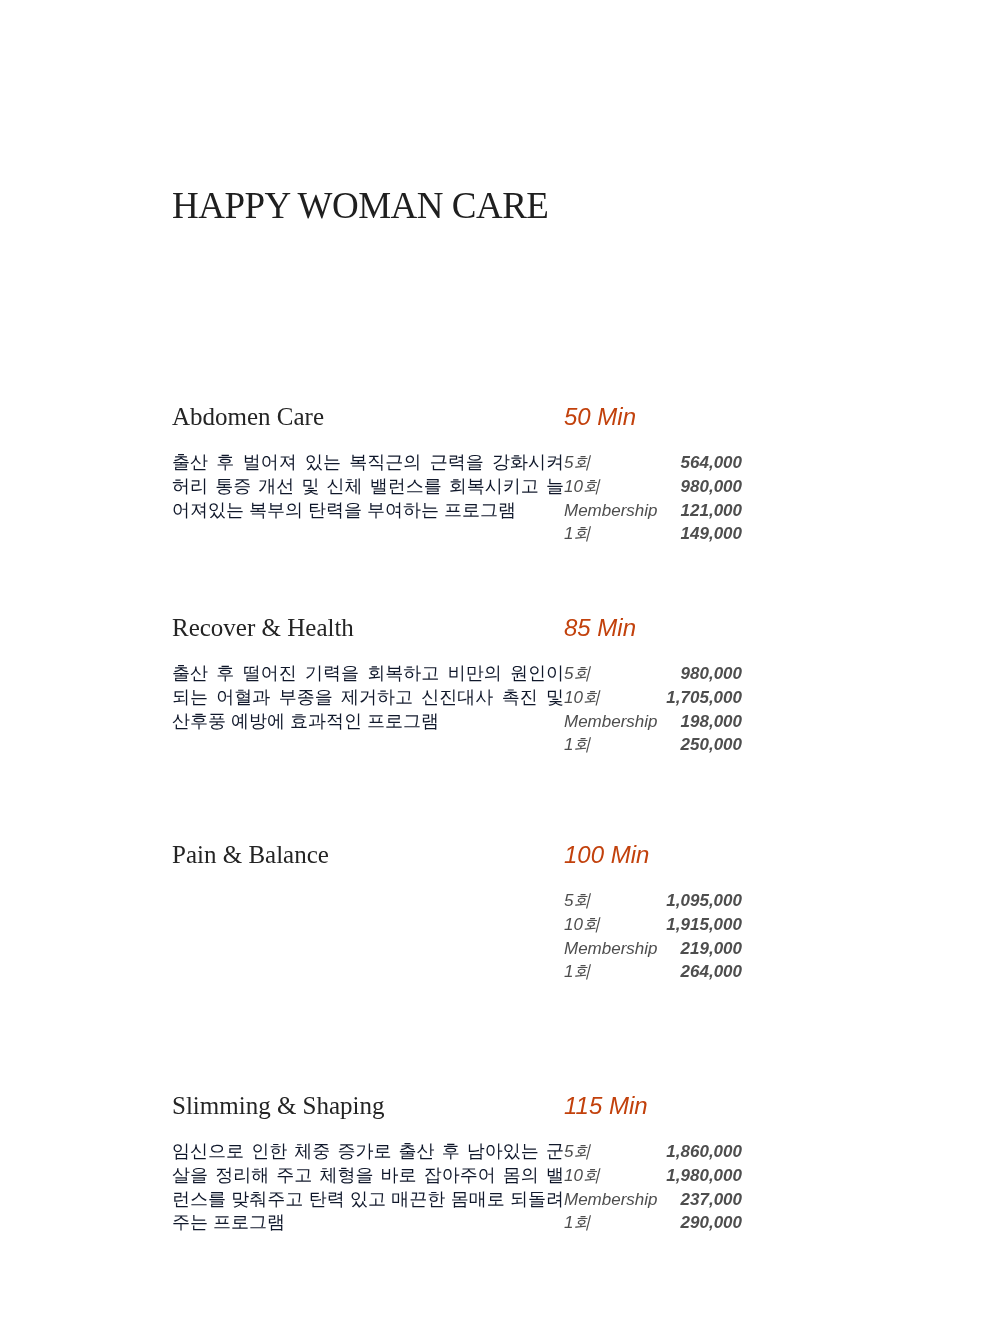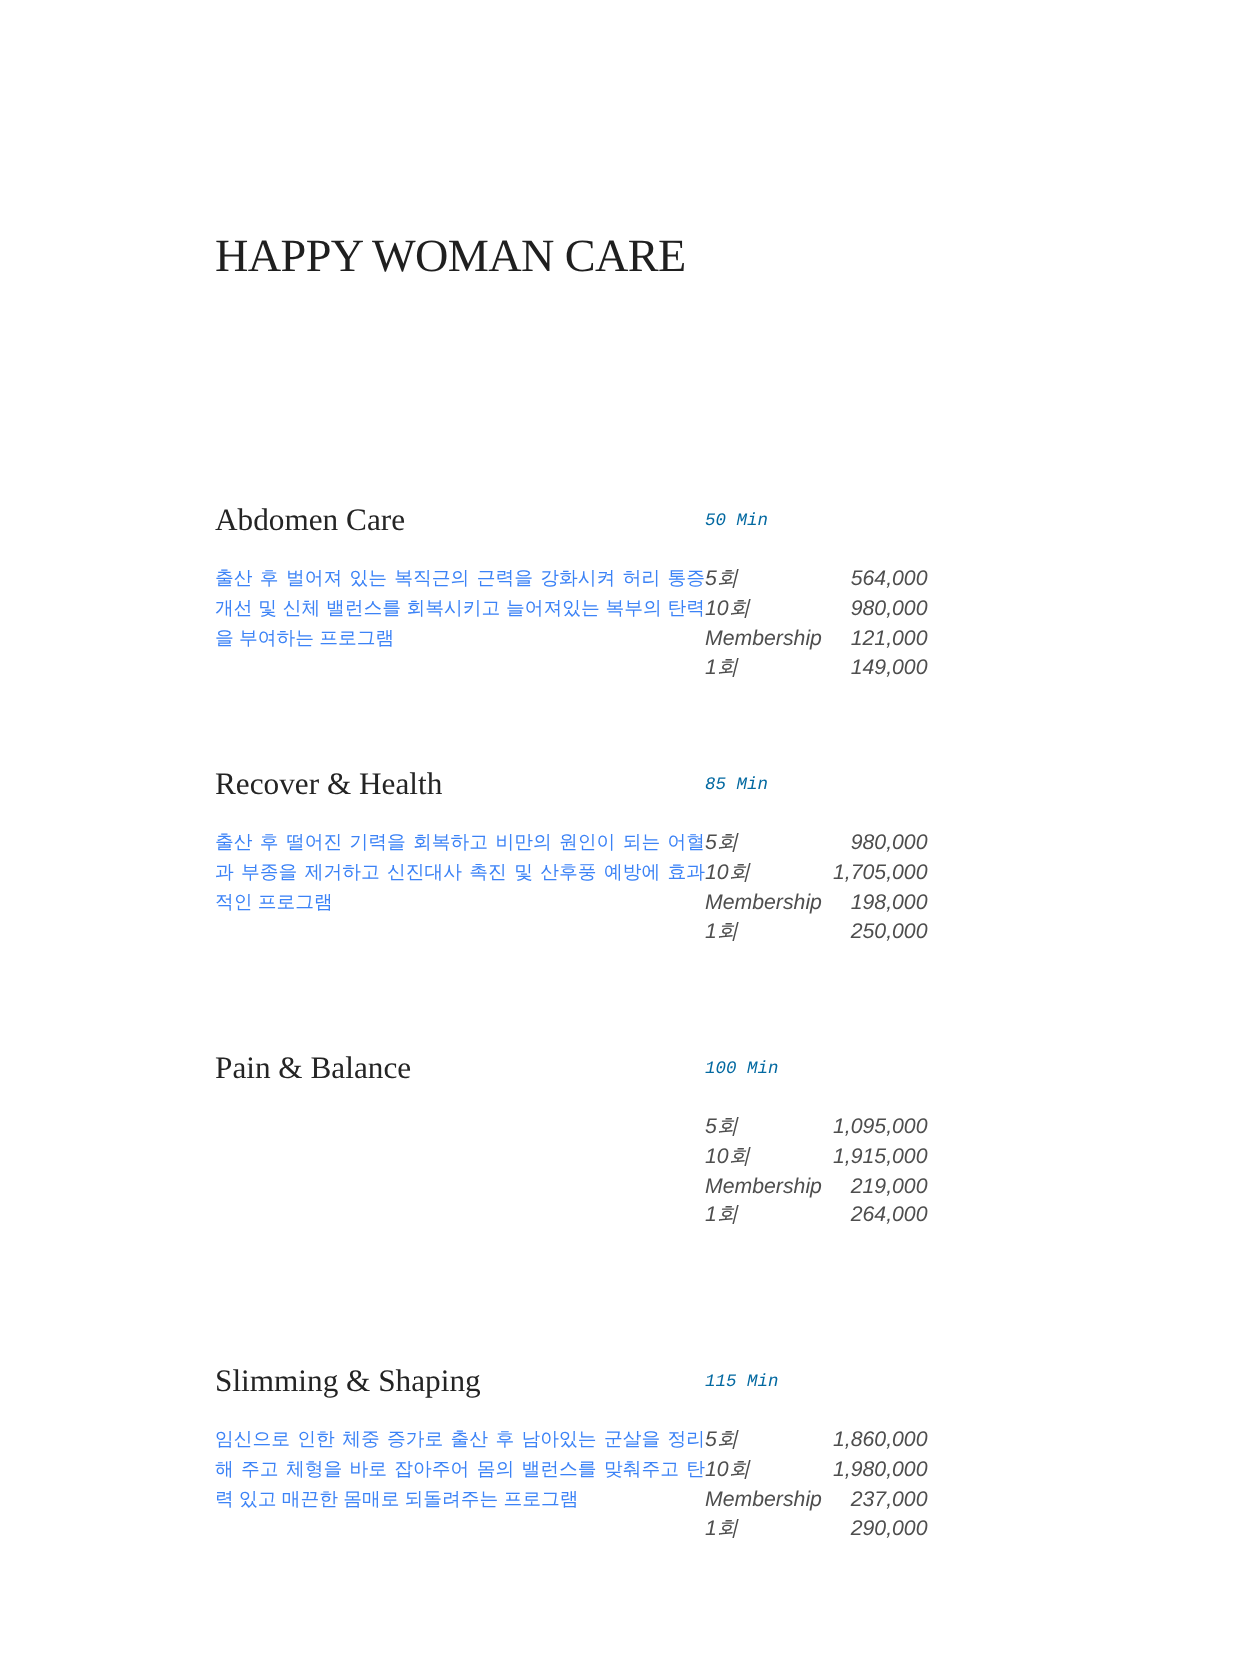--- a/index.html
+++ b/index.html
@@ -40,45 +40,44 @@
   .section-heading {
     font-family: "Liberation Serif", serif;
     font-weight: 400;
     font-size: 25px;
     line-height: 30px;
     color: #242424;
     white-space: nowrap;
   }
   .section-desc {
     margin-top: 19px;
-    font-size: 15px;
+    font-size: 18px;
     line-height: 23.8px;
-    color: #3b82f6;
+    color: #0f172a;
     text-align: justify;
   }
   .duration {
     font-style: italic;
-    font-size: 14px;
+    font-size: 24px;
     line-height: 30px;
-    color: #0369a1;
+    color: #c2410c;
     white-space: nowrap;
-    font-family: Liberation Mono, monospace;
   }
   .price-table { margin-top: 19px; }
   .price-row {
     display: flex;
     justify-content: space-between;
     align-items: baseline;
     font-style: italic;
     font-size: 17px;
     line-height: 23.8px;
     color: #4e4e4e;
   }
   .price-label { white-space: nowrap; }
-  .price-value { white-space: nowrap; text-align: left; }
+  .price-value { white-space: nowrap; text-align: left; font-weight: bold; }
 </style>
 </head>
 <body>
 
 <div class="page">
 
   <h1 class="page-title">HAPPY WOMAN CARE</h1>
 
   <section class="section s0">
     <div>

